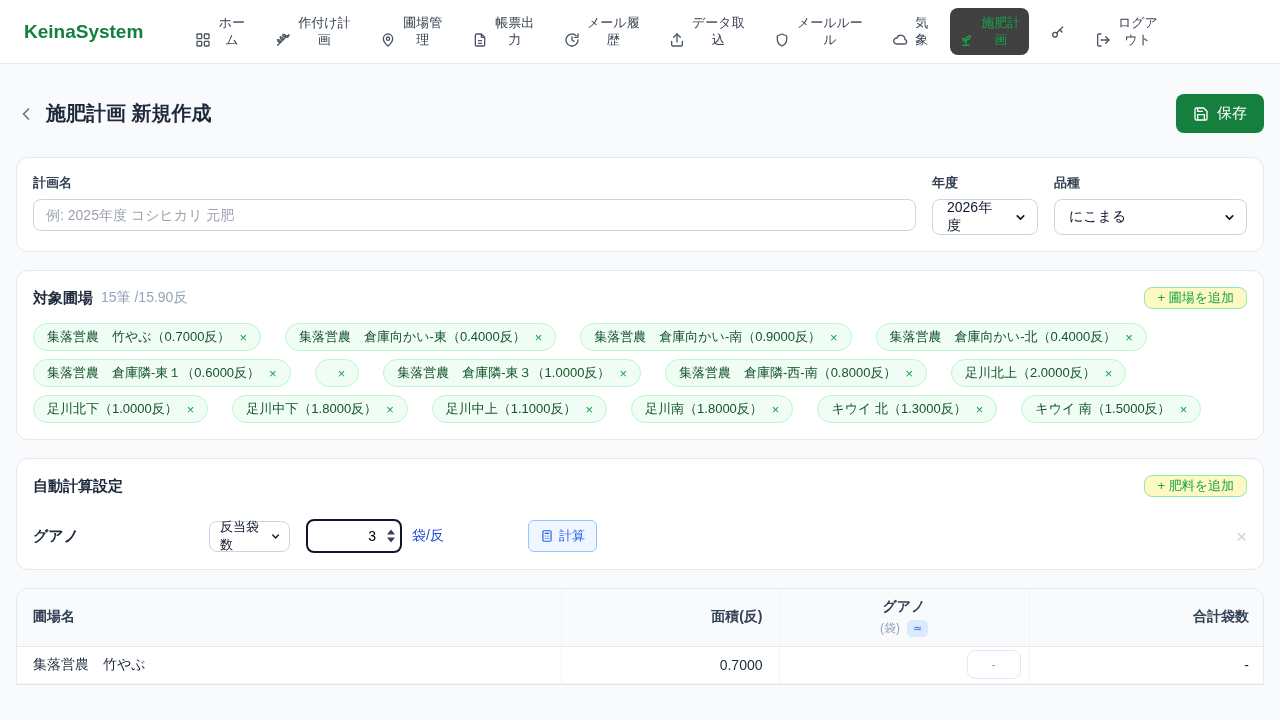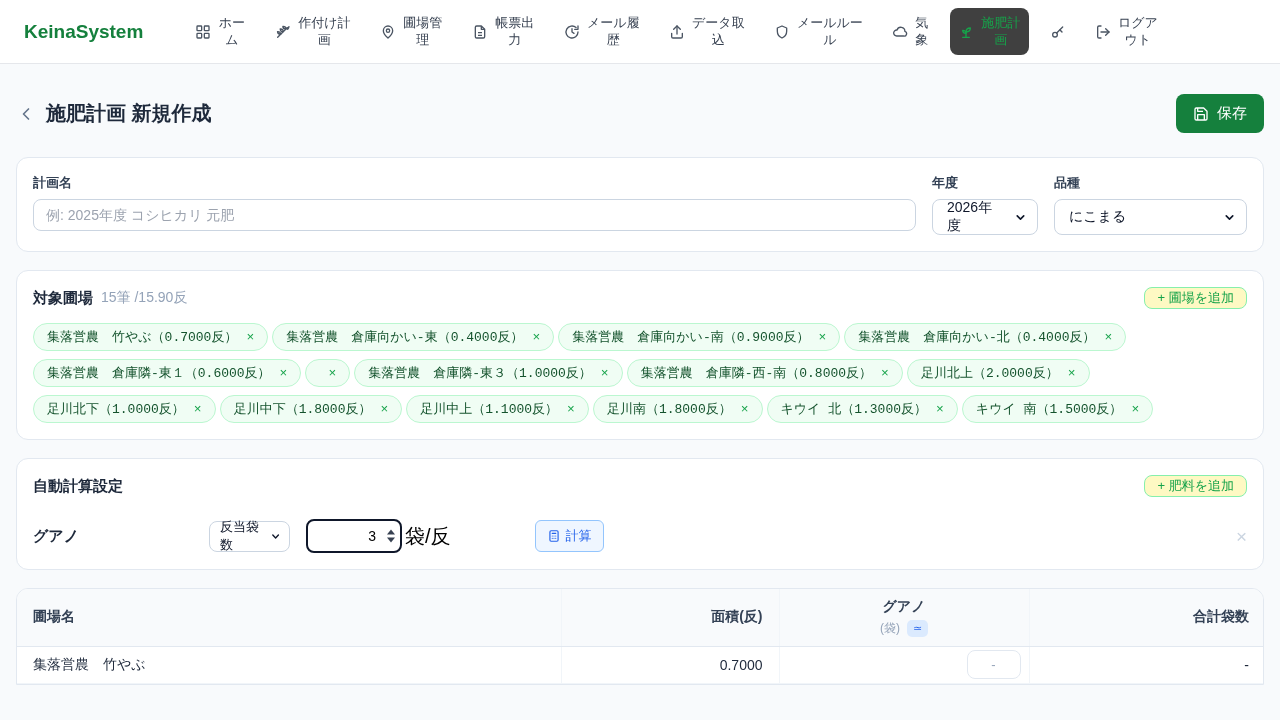--- a/index.html
+++ b/index.html
@@ -5,21 +5,21 @@
   * { margin:0; padding:0; box-sizing:border-box; }
   html,body { width:1280px; height:720px; overflow:hidden; }
   body { background:#f8fafc; font-family:"Liberation Sans", sans-serif; color:#1e293b; }
   svg { display:block; }
 
   
   .topnav { height:64px; background:#fff; border-bottom:1px solid #e5e7eb;
             display:flex; align-items:center; padding:0 24px; }
   .brand { font-size:19px; font-weight:bold; color:#15803d; margin-right:44px; cursor:pointer; }
   .nav-items { display:flex; align-items:center; gap:13px; flex:1; }
-  .nav-item { display:flex; align-items:center; gap:6px; padding:7px 8px; border-radius:8px;
+  .nav-item { display:flex; align-items:flex-end; gap:6px; padding:7px 8px; border-radius:8px;
               color:#374151; cursor:pointer; }
   .nav-item .nicon { color:#4b5563; }
   .nav-item svg { width:16px; height:16px; }
   .nav-label { font-size:13px; line-height:1.25; text-align:center; }
   .nav-item.active { background:#404040; color:#16a34a; }
   .nav-item.active .nicon { color:#16a34a; }
   .w1{width:15px} .w2{width:29px} .w3{width:41px} .w4{width:54px} .w5{width:67px}
 
   
   .page-header { display:flex; align-items:center; padding:30px 16px 24px; }
@@ -51,39 +51,39 @@
 
   
   .sec-head { display:flex; align-items:center; margin-bottom:14px; }
   .sec-title { font-size:15px; font-weight:bold; color:#1e293b; }
   .sec-sub { color:#94a3b8; font-size:14px; margin-left:8px; }
   .add-btn { margin-left:auto; background:#fef9c3; border:1px solid #86efac; color:#16a34a;
              font-size:13px; border-radius:8px; padding:1px 12px; font-family:inherit;
              cursor:pointer; display:flex; align-items:center; gap:5px; }
 
   
-  .tags { display:flex; flex-wrap:wrap; gap:8px 4px;font-family:Liberation Mono, monospace; }
+  .tags { display:flex; flex-wrap:wrap; gap:8px 24px; }
   .tag { display:inline-flex; align-items:center; background:#f0fdf4; border:1px solid #bbf7d0;
          border-radius:999px; padding:4px 13px; font-size:13px; color:#14532d; }
   .tag .x { color:#16a34a; margin-left:9px; font-size:13px; cursor:pointer; }
 
   
   .fert-row { display:flex; align-items:center; margin-top:22px; }
   .fert-name { font-size:15px; font-weight:bold; width:176px; }
   .sel-mode { width:81px; height:31px; font-size:13px; padding:0 8px 0 10px; gap:5px; }
   .num-wrap { position:relative; margin-left:16px; }
   .num-input { width:96px; height:34px; border:2px solid #0f172a; border-radius:8px;
                text-align:right; padding:0 24px 0 8px; font-size:14px; font-family:inherit; }
   .spinner { position:absolute; right:7px; top:50%; transform:translateY(-50%);
              display:flex; flex-direction:column; gap:3px; cursor:pointer; }
   .spin-up { width:0; height:0; border-left:4px solid transparent; border-right:4px solid transparent;
              border-bottom:5px solid #374151; }
   .spin-dn { width:0; height:0; border-left:4px solid transparent; border-right:4px solid transparent;
              border-top:5px solid #374151; }
-  .fert-unit { margin-left:3px; color:#000000; font-size:20px; }
+  .fert-unit { margin-left:10px; color:#1d4ed8; font-size:14px; }
   .calc-btn { margin-left:84px; background:#eff6ff; border:1px solid #93c5fd; color:#2563eb;
               font-size:13px; border-radius:6px; padding:6px 11px; font-family:inherit;
               display:flex; align-items:center; gap:5px; cursor:pointer; }
   .calc-btn svg { width:14px; height:14px; }
   .fert-close { margin-left:auto; color:#cbd5e1; font-size:19px; cursor:pointer; line-height:1; }
 
   
   .table-card { background:#fff; border:1px solid #e2e8f0; border-radius:12px 12px 0 0;
                 margin:0 16px; overflow:hidden; }
   table { width:100%; border-collapse:collapse; table-layout:fixed; }

